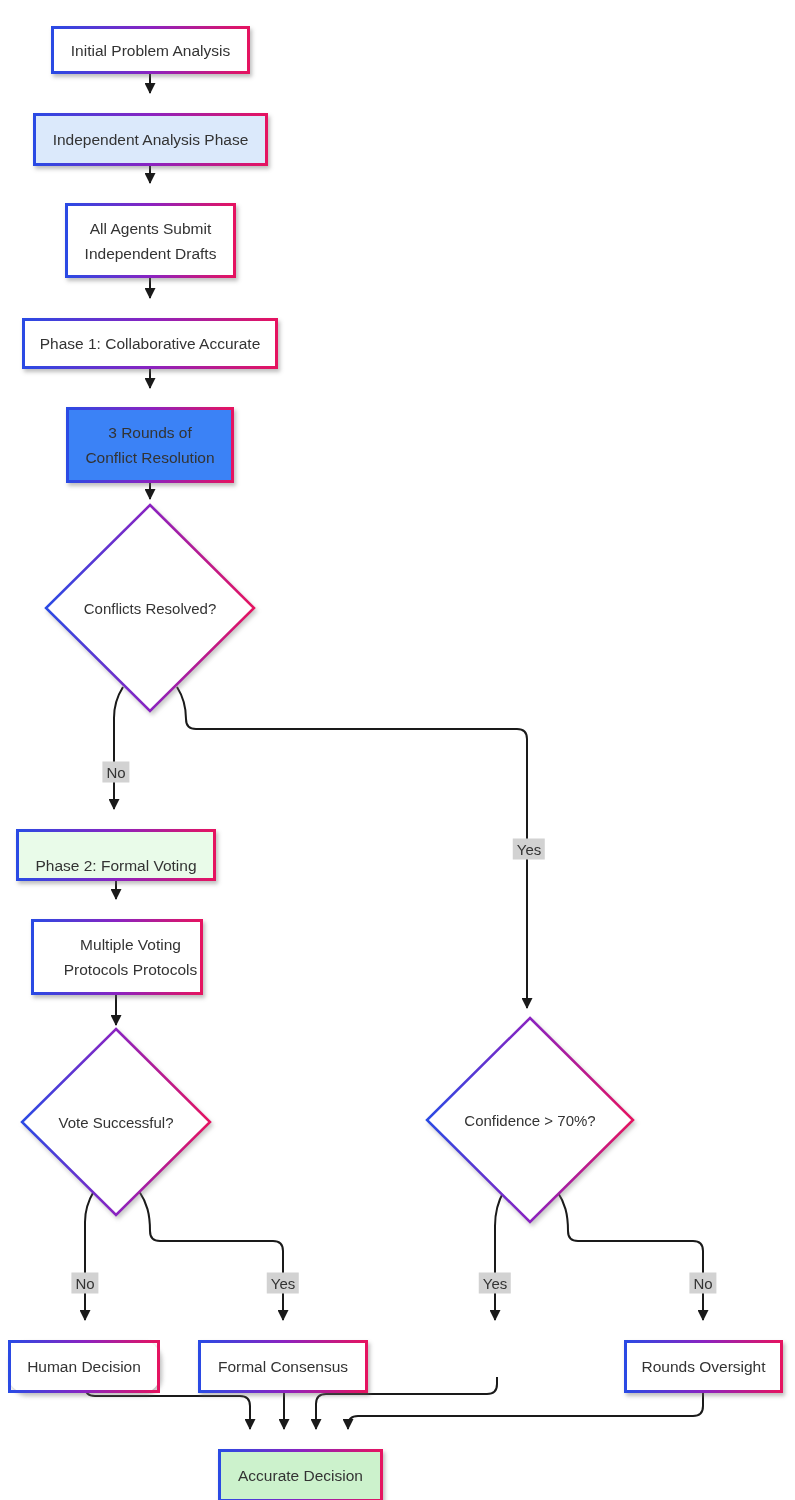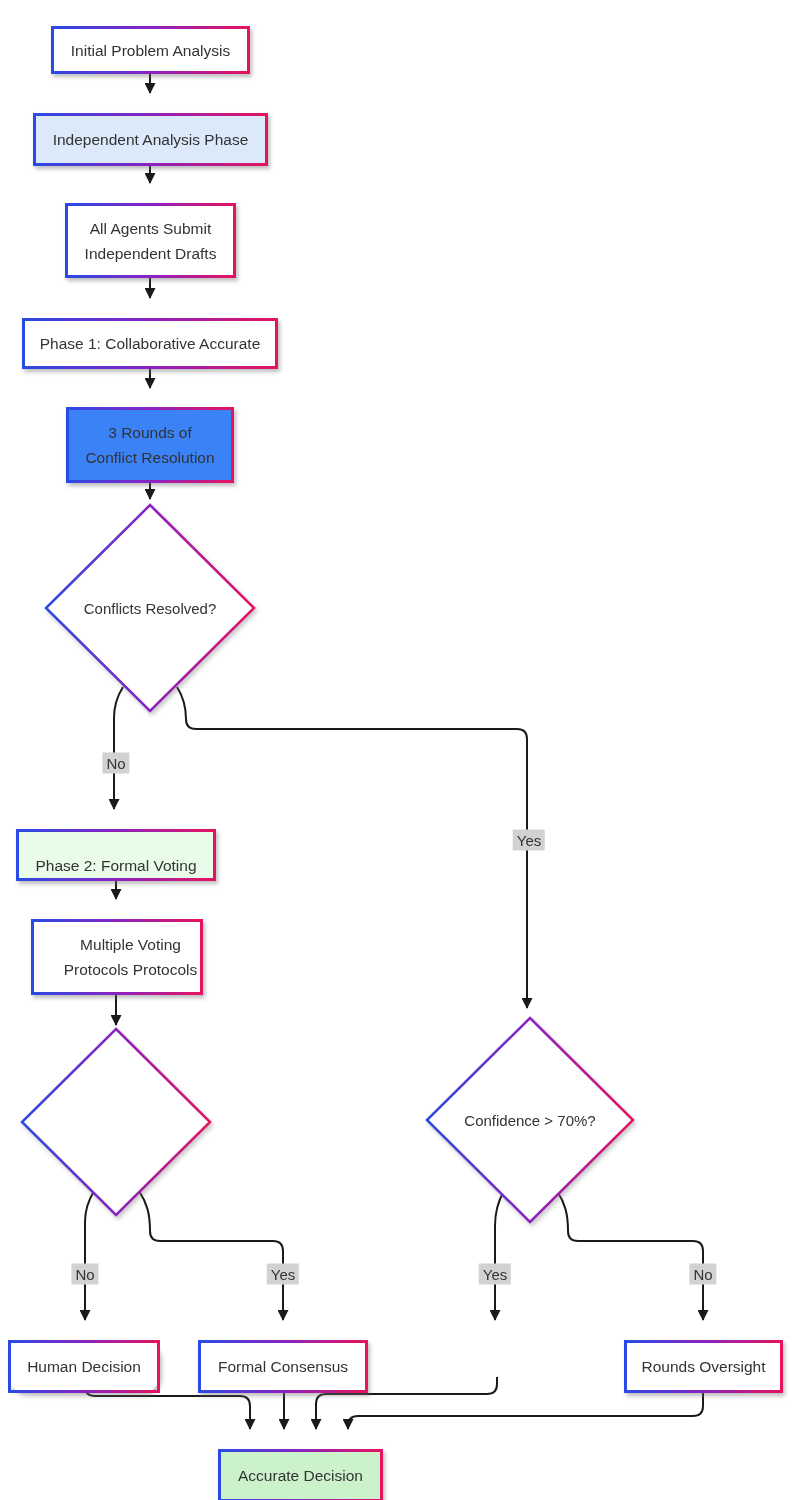--- a/index.html
+++ b/index.html
@@ -20,20 +20,21 @@
   .fill-mint{background:#e9fbe9;justify-content:flex-end;}
   .fill-green{background:#ccf2cc;}
   .diamond-label{
     position:absolute;display:flex;align-items:center;justify-content:center;
     font-size:15px;text-align:right;pointer-events:none;
   }
   .edge-label{
     position:absolute;transform:translate(-50%,-50%);
     background:#d2d2d2;color:#333333;font-size:15px;line-height:19px;padding:1px 4px;
     white-space:nowrap;
+    margin-top:9px;
   }
 </style>
 </head>
 <body>
 
 <div id="stage">
 
   <svg id="edges" width="795" height="1500" viewBox="0 0 795 1500">
     <defs>
       <linearGradient id="diamondGrad" x1="0" y1="0" x2="1" y2="0">
@@ -117,20 +118,23 @@
     <span>Rounds Oversight</span>
   </div>
 
   <div class="node fill-green" style="left:218px;top:1433px;width:165px;height:53px;">
     <span>Accurate Decision</span>
   </div>
 
   <div class="diamond-label" style="left:46px;top:505px;width:208px;height:206px;">
     <span>Conflicts Resolved?</span>
   </div>
+  <div class="diamond-label" style="left:22px;top:1029px;width:188px;height:186px;">
+    <span>Vote Successful?</span>
+  </div>
   <div class="diamond-label" style="left:427px;top:1018px;width:206px;height:204px;">
     <span>Confidence &gt; 70%?</span>
   </div>
 
   <div class="edge-label" style="left:116px;top:763px;">No</div>
   <div class="edge-label" style="left:529px;top:840px;">Yes</div>
   <div class="edge-label" style="left:85px;top:1274px;">No</div>
   <div class="edge-label" style="left:283px;top:1274px;">Yes</div>
   <div class="edge-label" style="left:495px;top:1274px;">Yes</div>
   <div class="edge-label" style="left:703px;top:1274px;">No</div>

